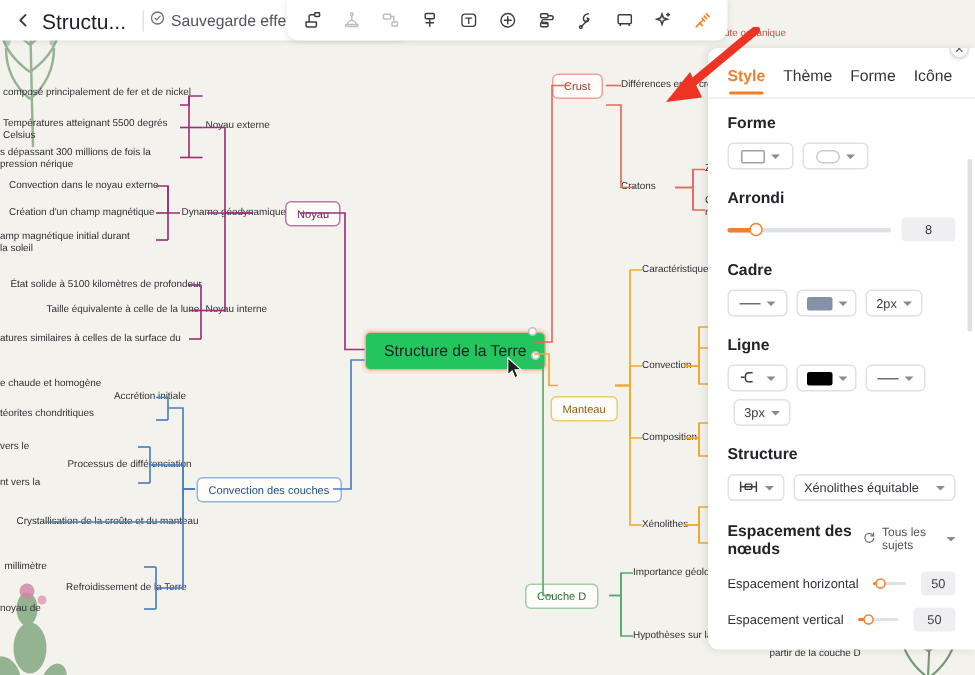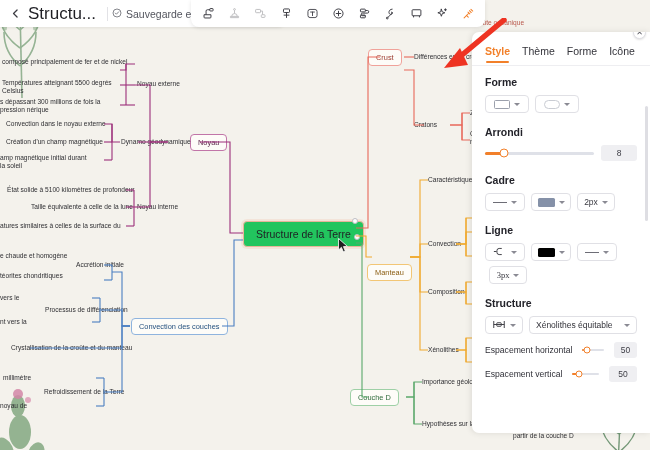--- a/index.html
+++ b/index.html
@@ -35,21 +35,21 @@
     border-bottom-right-radius: 7px;
     padding: 0 6px 0 4px;
     box-shadow: 0 1px 3px rgba(0,0,0,.08);
   }
   .tb-btn {
     width: 22px; height: 22px; display: flex; align-items: center; justify-content: center;
     border-radius: 4px; color: #3c3c43; flex: 0 0 auto;
   }
   .tb-btn svg { display:block; }
   .doc-title {
-    font-size: 17px; color: #1f1f24; padding: 0 7px 0 2px; white-space: nowrap;
+    font-size: 14px; color: #1f1f24; padding: 0 7px 0 2px; white-space: nowrap;
   }
   .tb-div { width:1px; height:14px; background:#e2e2e6; margin:0 4px; }
   .save-state {
     display: flex; align-items: center; gap: 4px;
     font-size: 10.5px; color: #53555e; white-space: nowrap; padding-right: 6px;
   }
   .tb-center {
     pointer-events: auto;
     position: absolute; left: 191px; top: 0;
     display: flex; align-items: center; gap: 4px;
@@ -626,21 +626,21 @@
         <div class="ctl" style="width:40px;">
           <span class="color-chip" style="background:#000000"></span>
           <span class="caret"></span>
         </div>
         <div class="ctl" style="width:40px;">
           <span class="dash"></span>
           <span class="caret"></span>
         </div>
       </div>
       <div class="row" style="margin-top:5px;">
-        <div class="ctl" style="width:38px; margin-left:4px;font-family:Liberation Serif, serif;">
+        <div class="ctl" style="width:38px; margin-left:4px;">
           <span>3px</span>
           <span class="caret"></span>
         </div>
       </div>
 
       <div class="sec-title mt">Structure</div>
       <div class="row">
         <div class="ctl" style="width:38px;">
           <span>
             <svg width="14" height="9" viewBox="0 0 16 10" fill="none" stroke="#3c3c43" stroke-width="1.1">
@@ -650,20 +650,33 @@
               </svg>
           </span>
           <span class="caret"></span>
         </div>
         <div class="sel-wide">
           <span>Xénolithes équitable</span>
           <span class="caret"></span>
         </div>
       </div>
 
+      <div class="spacing-head" style="margin-top:14px;">
+        <div class="sec-title" style="margin:0;">Espacement des nœuds</div>
+        <div class="subjects">
+          <span>
+            <svg width="9" height="9" viewBox="0 0 12 12" fill="none" stroke="#6f7178" stroke-width="1.1" stroke-linecap="round">
+                <path d="M9.6 4.2 A4 4 0 1 0 10 6.6"></path>
+                <path d="M9.9 1.7 v2.6 h-2.6"></path>
+              </svg>
+          </span>
+          <span class="txt">Tous les sujets</span>
+          <span class="caret"></span>
+        </div>
+      </div>
 
       <div class="sp-row">
         <span class="sp-label">Espacement horizontal</span>
         <span class="mini-slider">
           <span class="mini-track">
               <span class="mini-fill" style="width:8%"></span>
             </span>
           <span class="mini-knob" style="left:20%"></span>
         </span>
         <span class="numbox">50</span>

